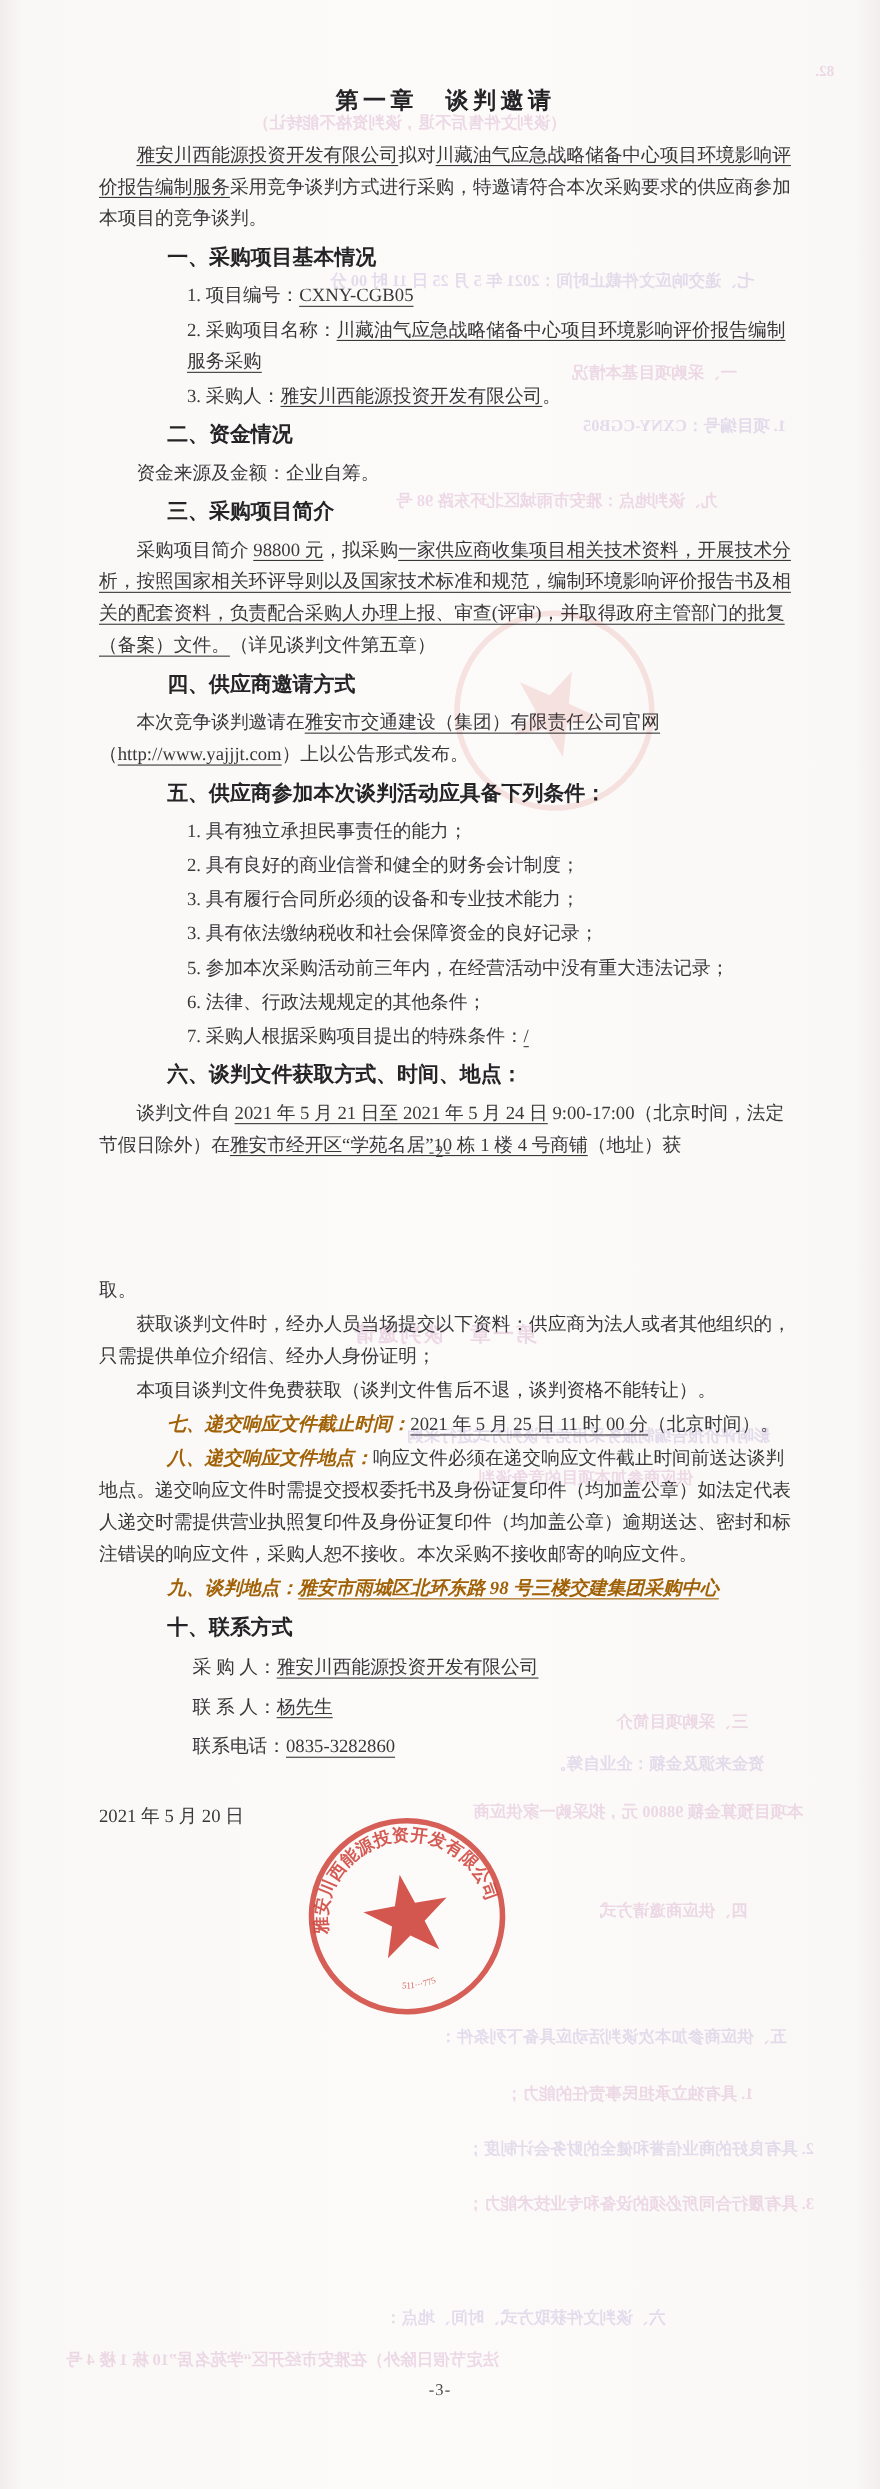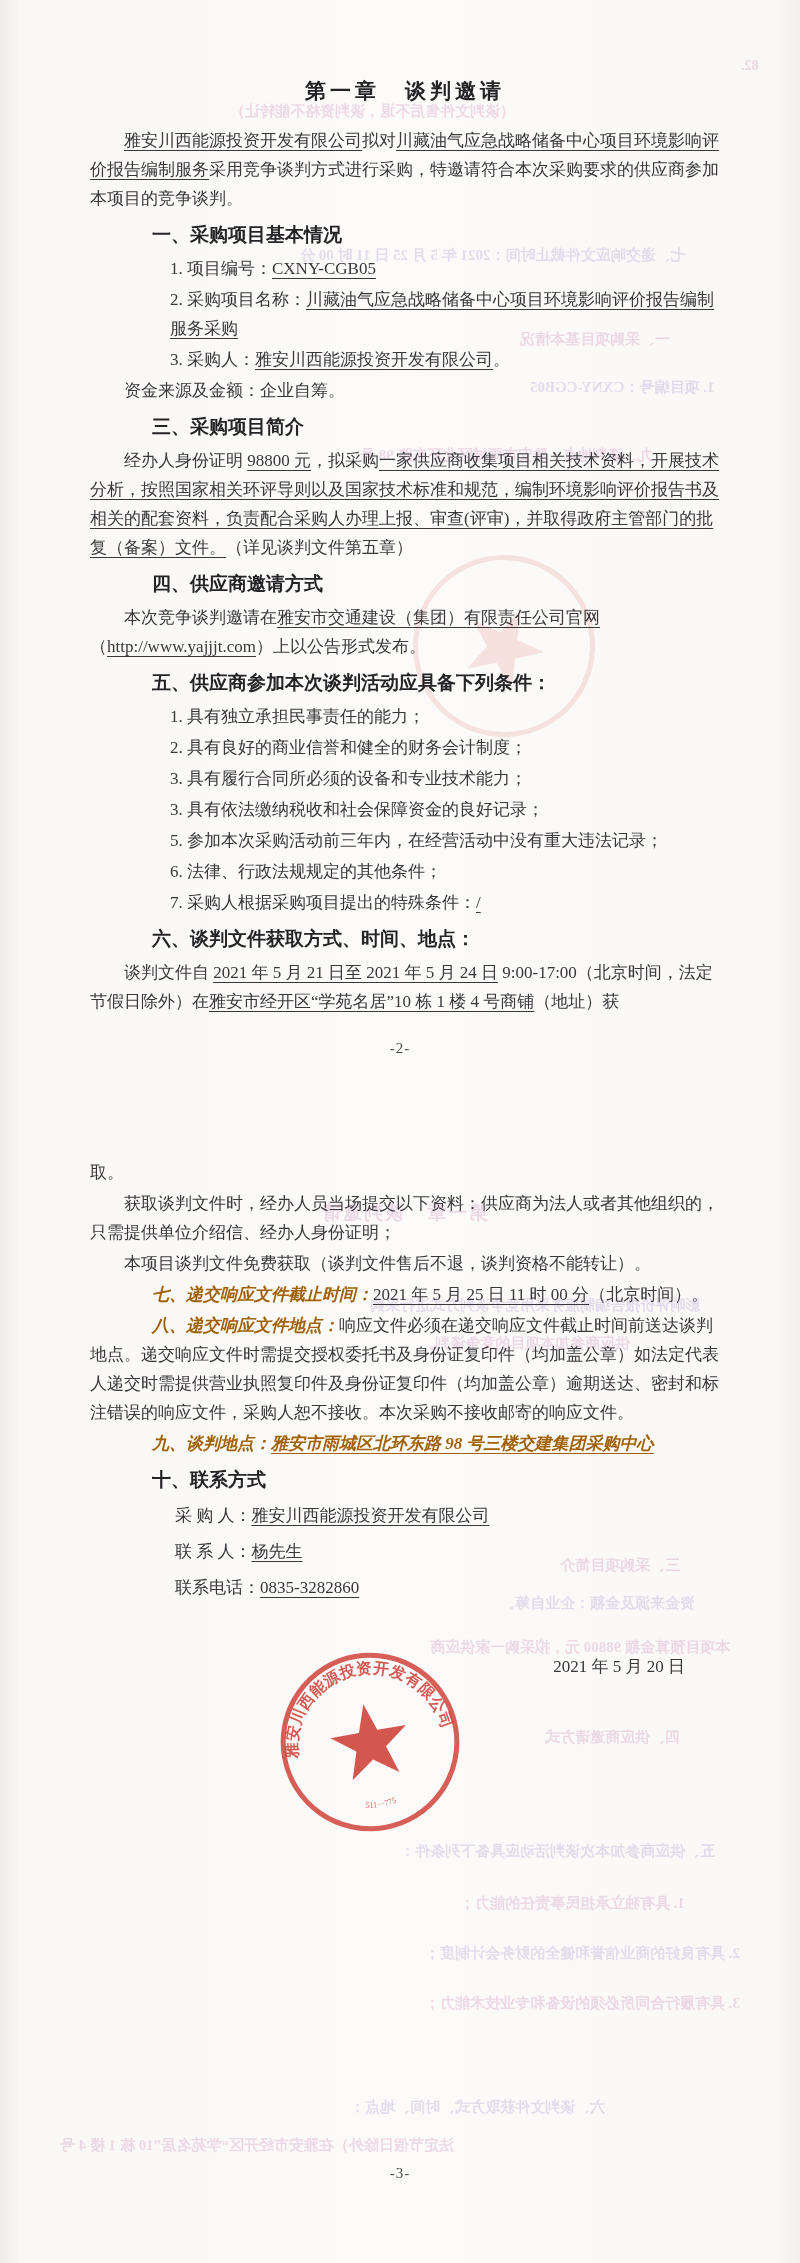--- a/index.html
+++ b/index.html
@@ -27,21 +27,21 @@
      letter-spacing:4px;margin:0 0 20px 0;line-height:30px;}
   h2{font-size:19px;font-weight:bold;color:#242427;margin:7px 0 5px 0;
      padding-left:62px;line-height:29px;}
   p{margin:2px 0;}
   .ind{text-indent:34px;}
   .hang{text-indent:62px;}
   .li{padding-left:80px;}
   .cont-label{padding-left:85px;margin:3px 0;line-height:33px;}
   .u{text-decoration:underline;text-underline-offset:4px;text-decoration-thickness:1px;}
   b{color:#a16207;font-style:italic;}
-  .date-line{text-align:right;padding-right:35px;margin-top:48px;}
+  .date-line{padding-right:35px;margin-top:32px;}
   .pagenum{position:absolute;left:0;width:800px;text-align:center;z-index:2;
      font-size:15px;color:#4a4a4c;letter-spacing:1px;}
   .pn2{top:1040px;}
   .pn3{top:2165px;}
   
   .seal{position:absolute;z-index:3;pointer-events:none;mix-blend-mode:multiply;}
   .seal-main{left:266px;top:1638px;width:208px;height:208px;opacity:.9;transform:rotate(-10deg);}
   .seal-faint{left:398px;top:540px;width:212px;height:212px;opacity:.13;transform:rotate(24deg);}
 </style>
 </head>
@@ -75,24 +75,25 @@
   <main class="page page1">
     <h1>第一章　谈判邀请</h1>
 
     <p class="ind"><span class="u">雅安川西能源投资开发有限公司</span><span>拟对</span><span class="u">川藏油气应急战略储备中心项目环境影响评价报告编制服务</span><span>采用竞争谈判方式进行采购，特邀请符合本次采购要求的供应商参加本项目的竞争谈判。</span></p>
 
     <h2>一、采购项目基本情况</h2>
     <p class="li"><span>1. 项目编号：</span><span class="u">CXNY-CGB05</span></p>
     <p class="li"><span>2. 采购项目名称：</span><span class="u">川藏油气应急战略储备中心项目环境影响评价报告编制服务采购</span></p>
     <p class="li"><span>3. 采购人：</span><span class="u">雅安川西能源投资开发有限公司</span><span>。</span></p>
 
+    <h2>二、资金情况</h2>
     <p class="ind">资金来源及金额：企业自筹。</p>
 
     <h2>三、采购项目简介</h2>
-    <p class="ind"><span>经办人身份证明 </span><span class="u">98800 元</span><span>，拟采购</span><span class="u">一家供应商收集项目相关技术资料，开展技术分析，按照国家相关环评导则以及国家技术标准和规范，编制环境影响评价报告书及相关的配套资料，负责配合采购人办理上报、审查(评审)，并取得政府主管部门的批复（备案）文件。</span><span>（详见谈判文件第五章）</span></p>
+    <p class="ind"><span>采购项目简介 </span><span class="u">98800 元</span><span>，拟采购</span><span class="u">一家供应商收集项目相关技术资料，开展技术分析，按照国家相关环评导则以及国家技术标准和规范，编制环境影响评价报告书及相关的配套资料，负责配合采购人办理上报、审查(评审)，并取得政府主管部门的批复（备案）文件。</span><span>（详见谈判文件第五章）</span></p>
 
     <h2>四、供应商邀请方式</h2>
     <p class="ind"><span>本次竞争谈判邀请在</span><span class="u">雅安市交通建设（集团）有限责任公司官网</span><span>（</span><span class="u">http://www.yajjjt.com</span><span>）上以公告形式发布。</span></p>
 
     <h2>五、供应商参加本次谈判活动应具备下列条件：</h2>
     <p class="li">1. 具有独立承担民事责任的能力；</p>
     <p class="li">2. 具有良好的商业信誉和健全的财务会计制度；</p>
     <p class="li">3. 具有履行合同所必须的设备和专业技术能力；</p>
     <p class="li">3. 具有依法缴纳税收和社会保障资金的良好记录；</p>
     <p class="li">5. 参加本次采购活动前三年内，在经营活动中没有重大违法记录；</p>

